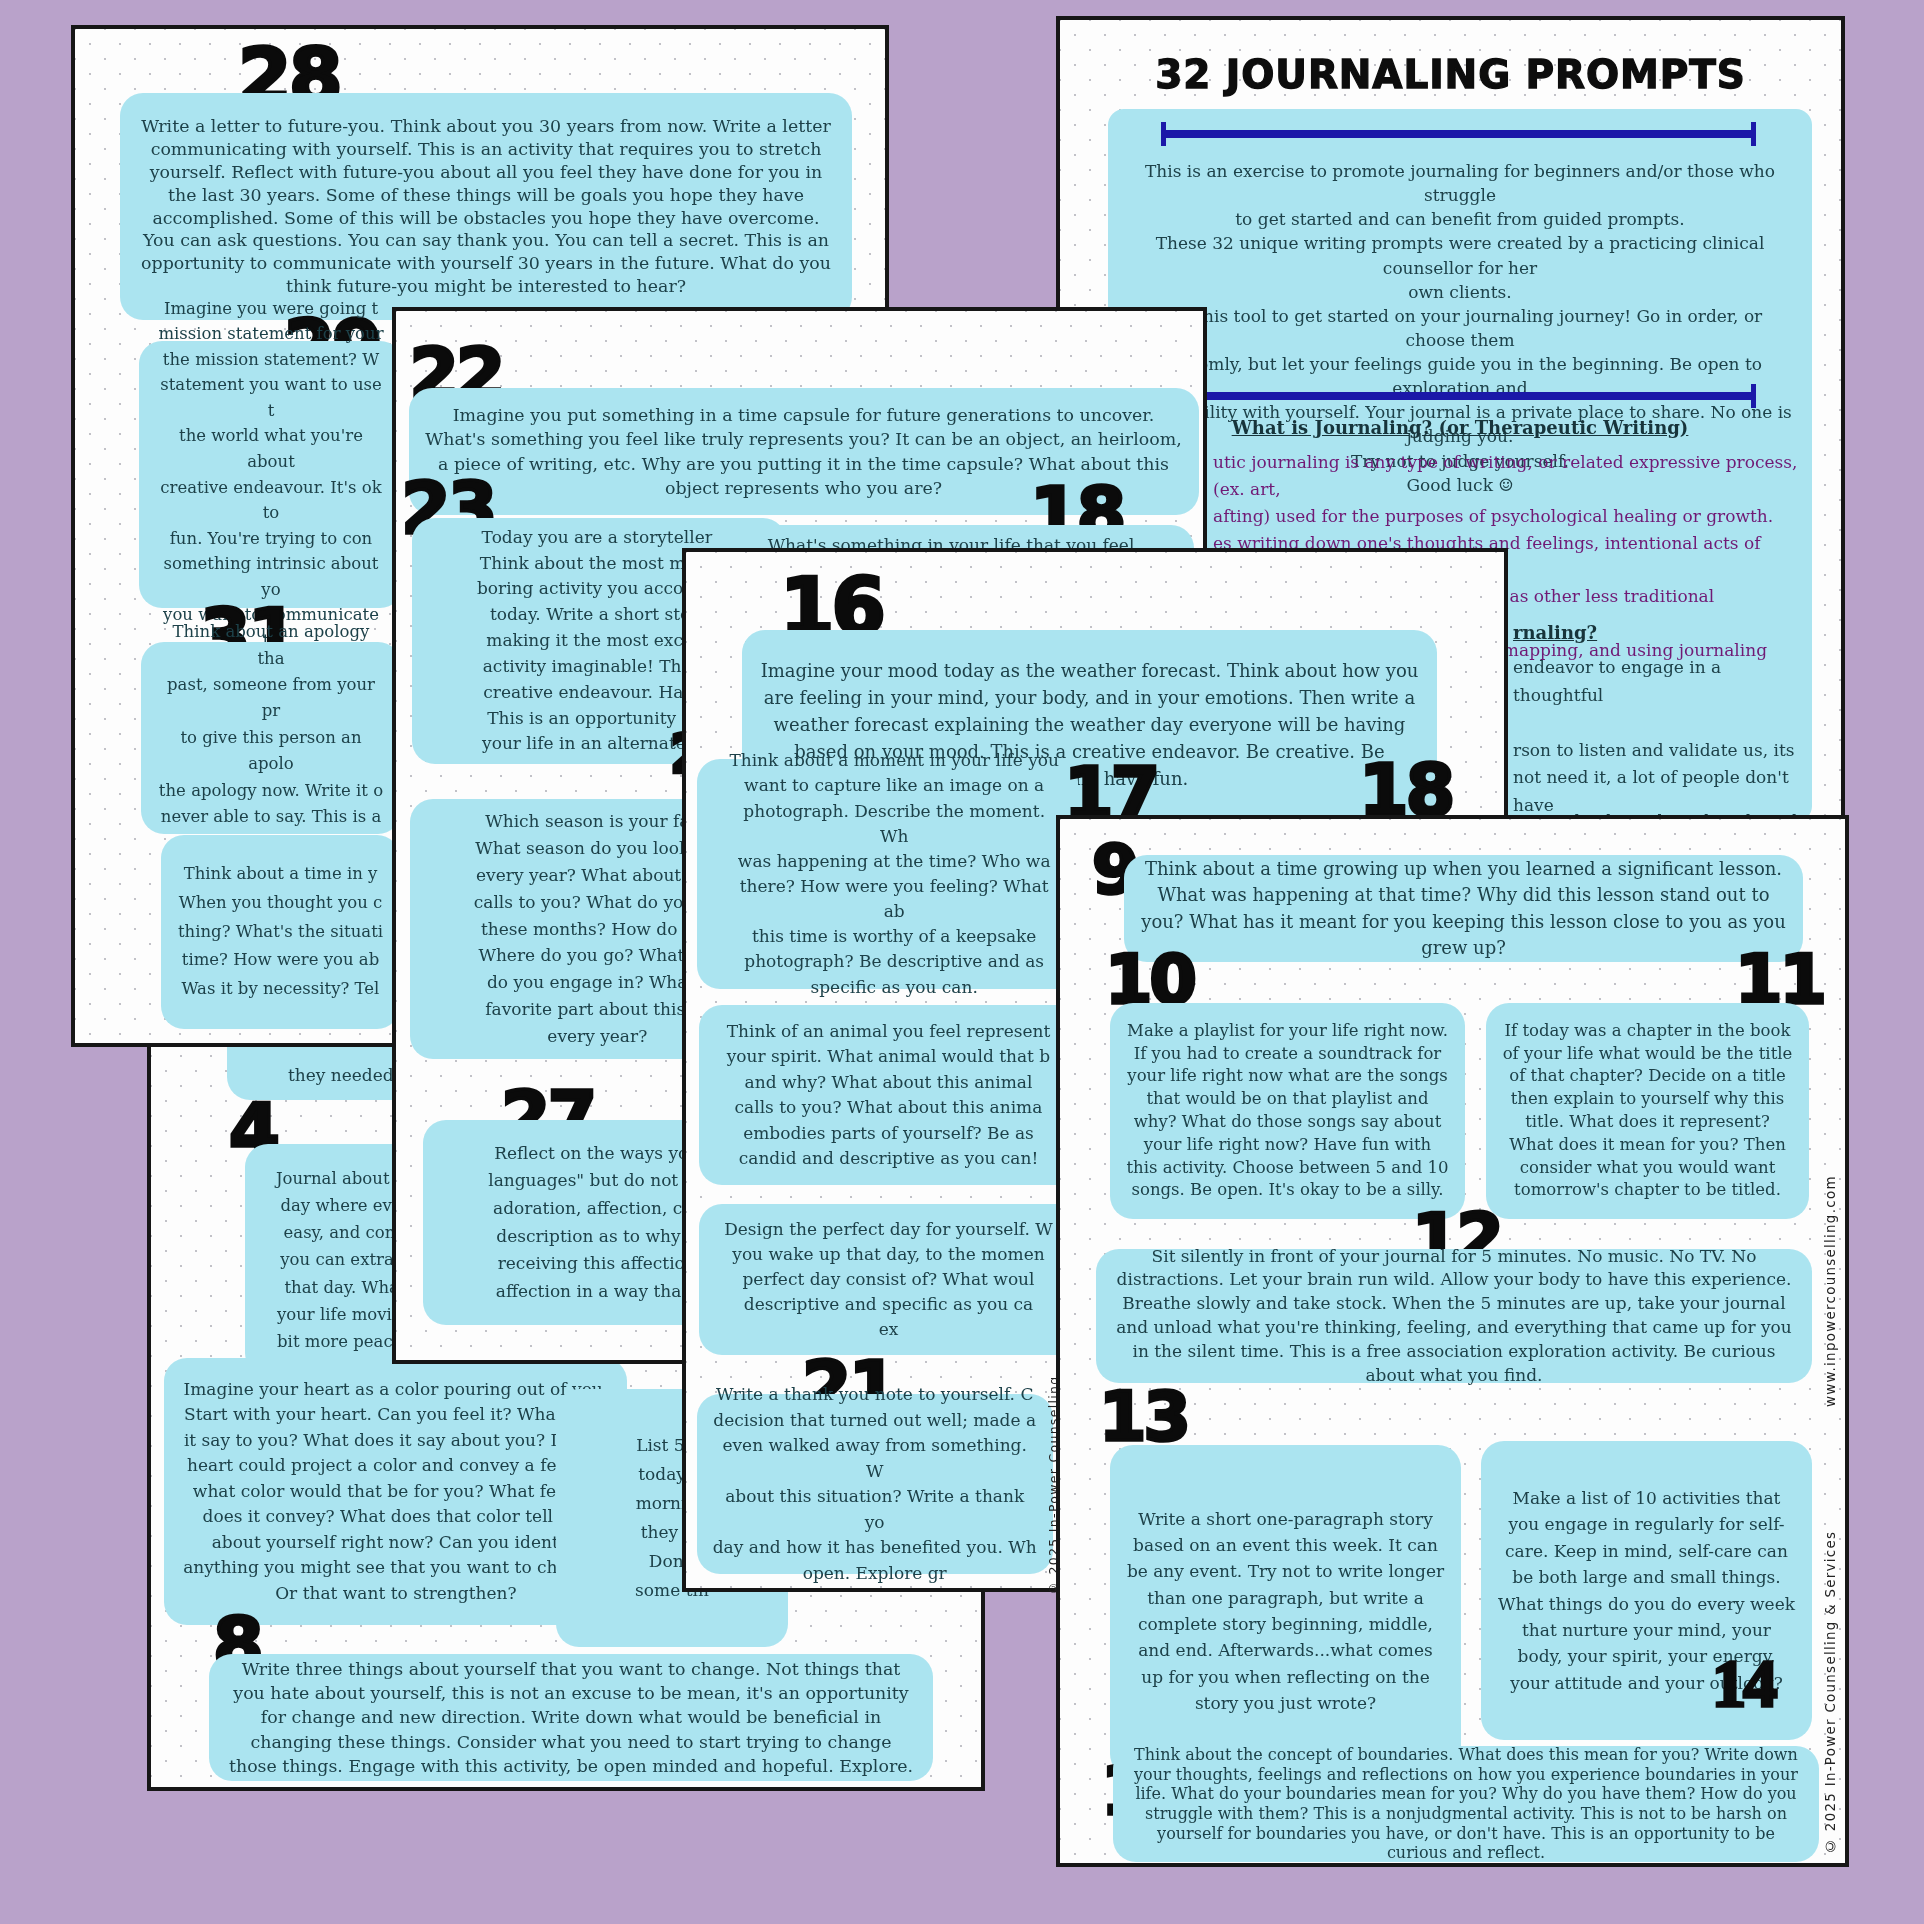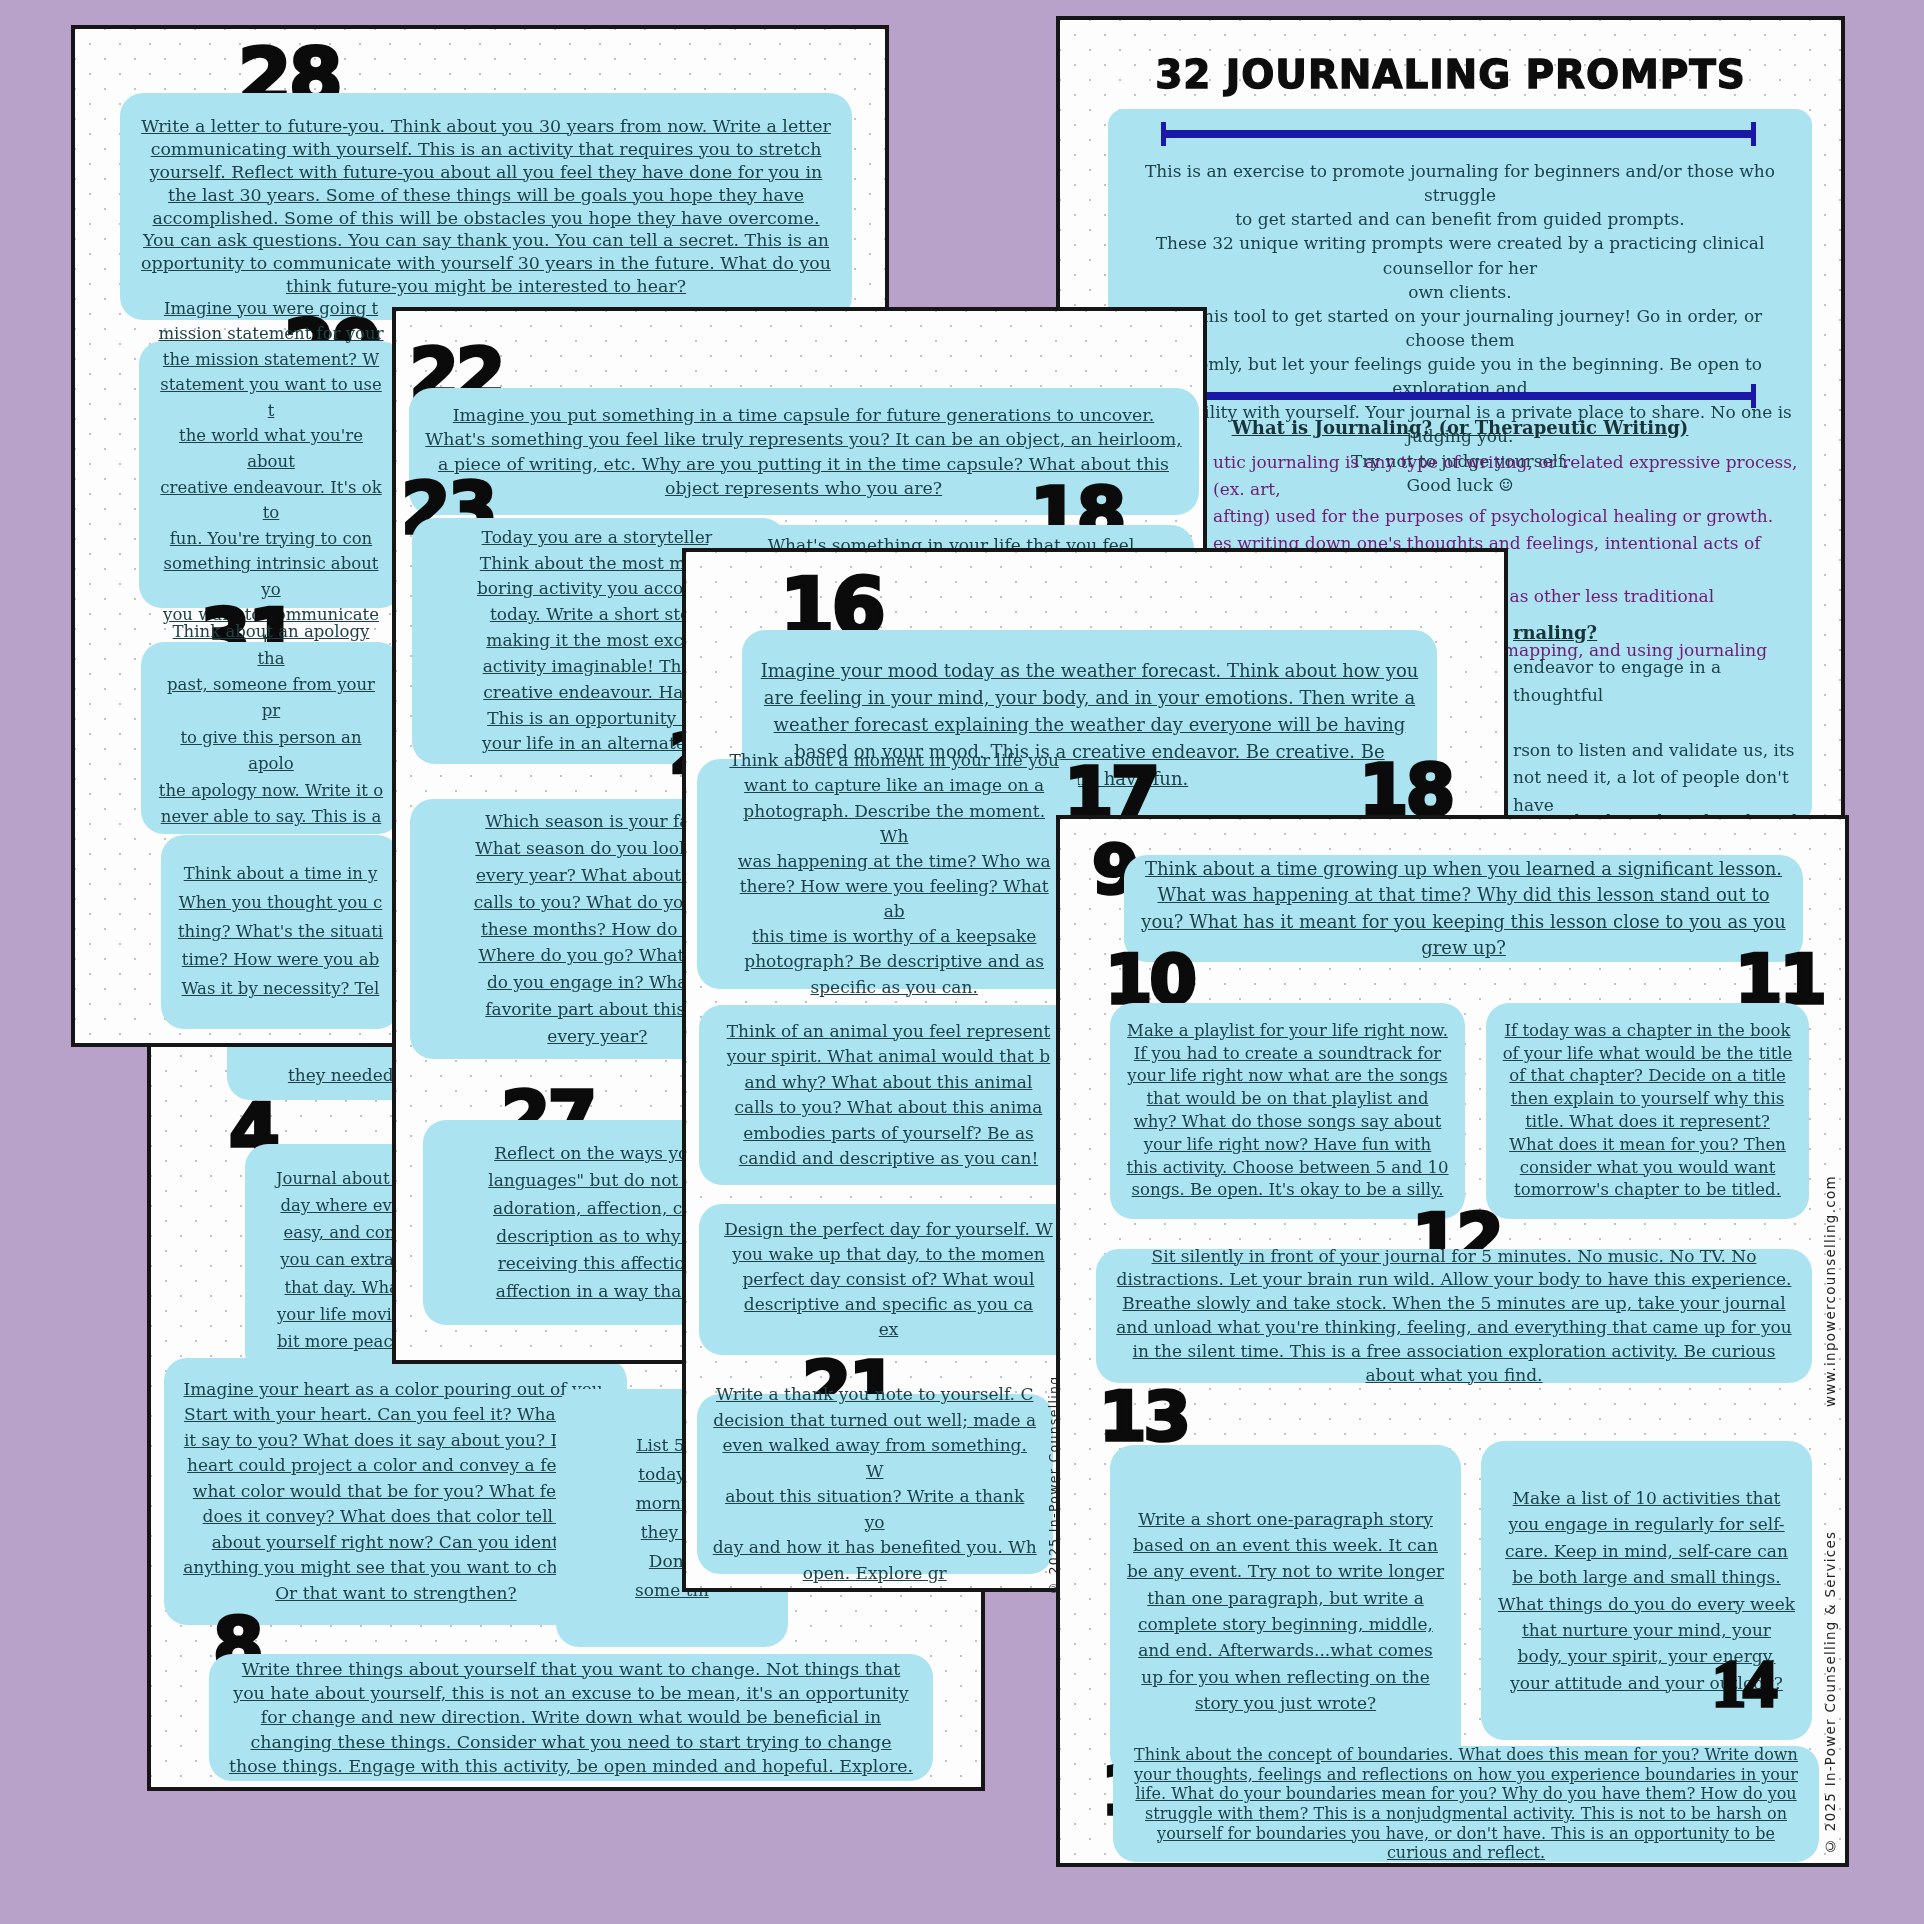--- a/index.html
+++ b/index.html
@@ -31,21 +31,21 @@
     background-color:#fdfdfd;
     background-image:
       radial-gradient(circle, rgba(55,55,75,.30) 1.2px, transparent 1.4px),
       radial-gradient(circle, rgba(55,55,75,.30) 1.2px, transparent 1.4px);
     background-size:30px 30px, 30px 30px;
     background-position:0 0, 15px 15px;
   }
   .box{
     position:absolute;background:#abe4f0;border-radius:23px;color:#1d4149;
     display:flex;align-items:center;justify-content:center;text-align:center;
-    box-sizing:border-box;padding:9px 16px;line-height:1.38;text-decoration:underline;
+    box-sizing:border-box;padding:9px 16px;line-height:1.38;
   }
   .pre{white-space:pre-line;}
   .num{
     position:absolute;font-family:"DejaVu Sans", sans-serif;font-weight:bold;
     color:#0b0b0b;-webkit-text-stroke:3.6px #0b0b0b;line-height:.9;letter-spacing:-2.7px;
   }
   .title{
     position:absolute;width:100%;text-align:center;font-family:"DejaVu Sans", sans-serif;
     font-weight:bold;color:#0d0d0d;-webkit-text-stroke:1.3px #0d0d0d;letter-spacing:0.9px;
   }

